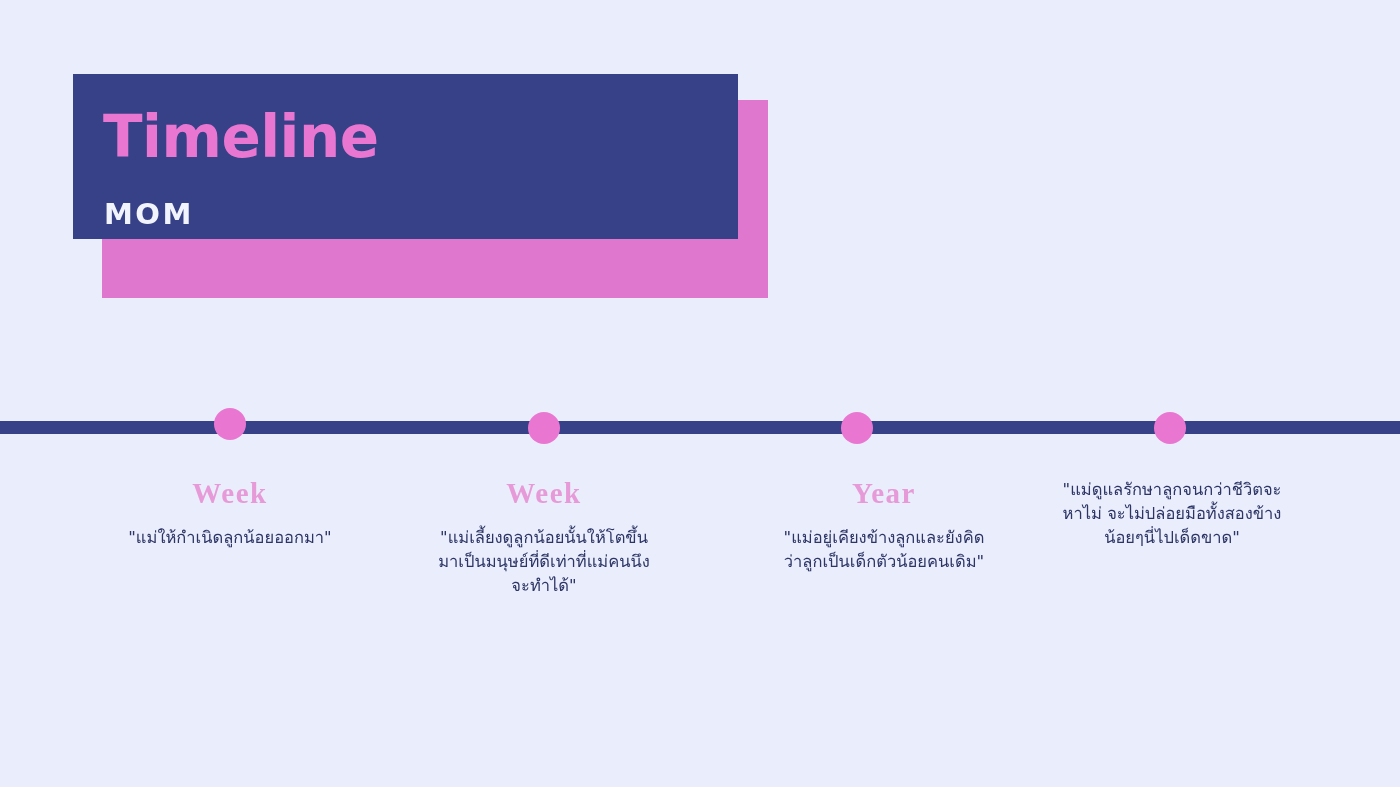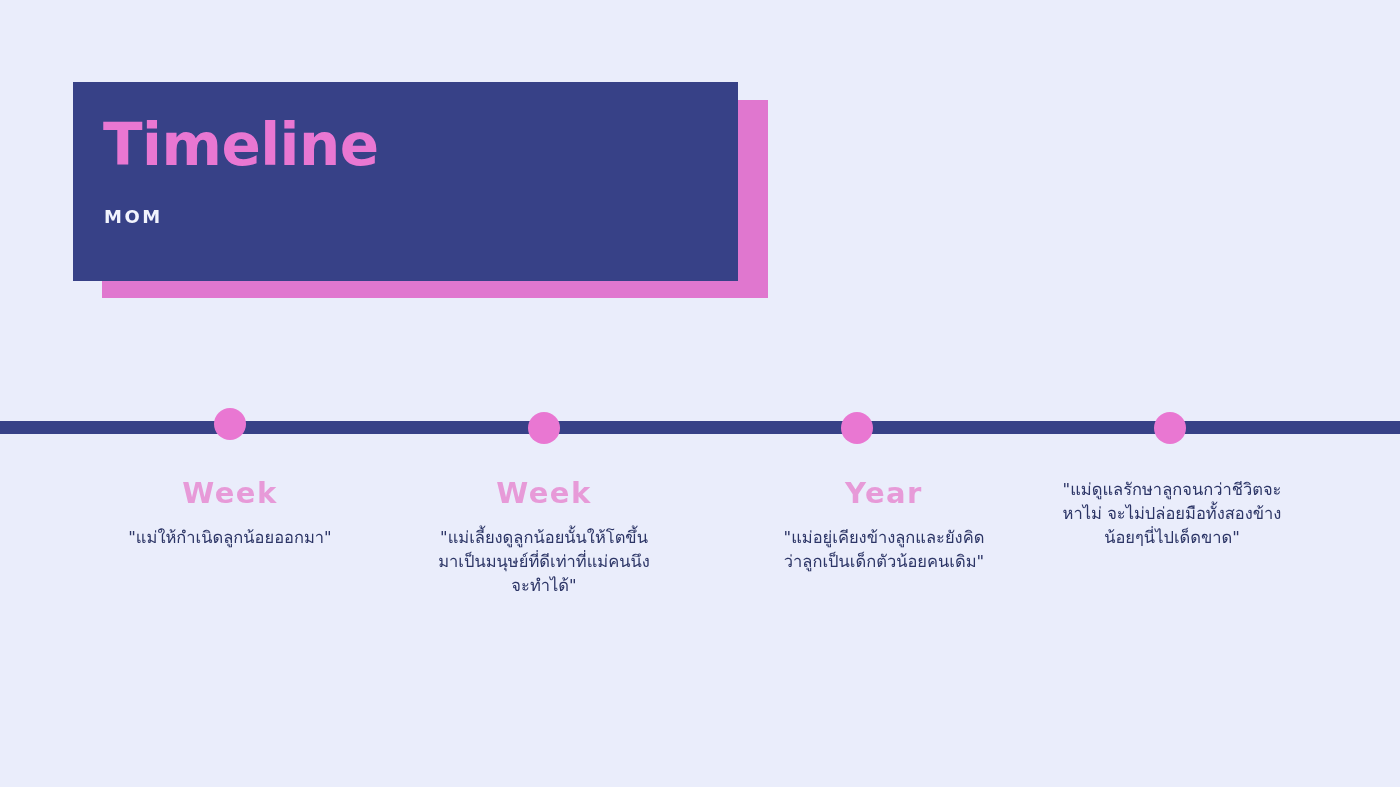--- a/index.html
+++ b/index.html
@@ -34,41 +34,41 @@
     position: absolute;
     left: 29px;
     top: 30px;
     width: 666px;
     height: 198px;
     background: #e077cf;
   }
   .title-card {
     position: absolute;
     left: 0;
-    top: 12px;
+    top: 4px;
     width: 665px;
-    height: 199px;
+    height: 165px;
     background: #374187;
   }
   .title-main {
     position: absolute;
     left: 30px;
     top: 34px;
     font-size: 58px;
     font-weight: bold;
     color: #e977d2;
     letter-spacing: -0.5px;
     line-height: 1;
     white-space: nowrap;
   }
   .title-sub {
     position: absolute;
     left: 31px;
     top: 126px;
-    font-size: 18px;
+    font-size: 29px;
     font-weight: bold;
     color: #f2f4fd;
     letter-spacing: 2.5px;
     line-height: 1;
     white-space: nowrap;
   }
 
   
   .timeline-axis {
     position: absolute;
@@ -94,20 +94,21 @@
     text-align: center;
   }
   .milestone-label {
     font-size: 29px;
     font-weight: bold;
     color: #e79ad8;
     letter-spacing: 1.5px;
     line-height: 1.1;
     margin: 0 0 16px 0;
     white-space: nowrap;
+    font-family: Liberation Serif, serif;
   }
   .milestone-text {
     font-size: 16.5px;
     color: #2c3566;
     line-height: 1.45;
     margin: 0;
   }
 </style>
 </head>
 <body>

